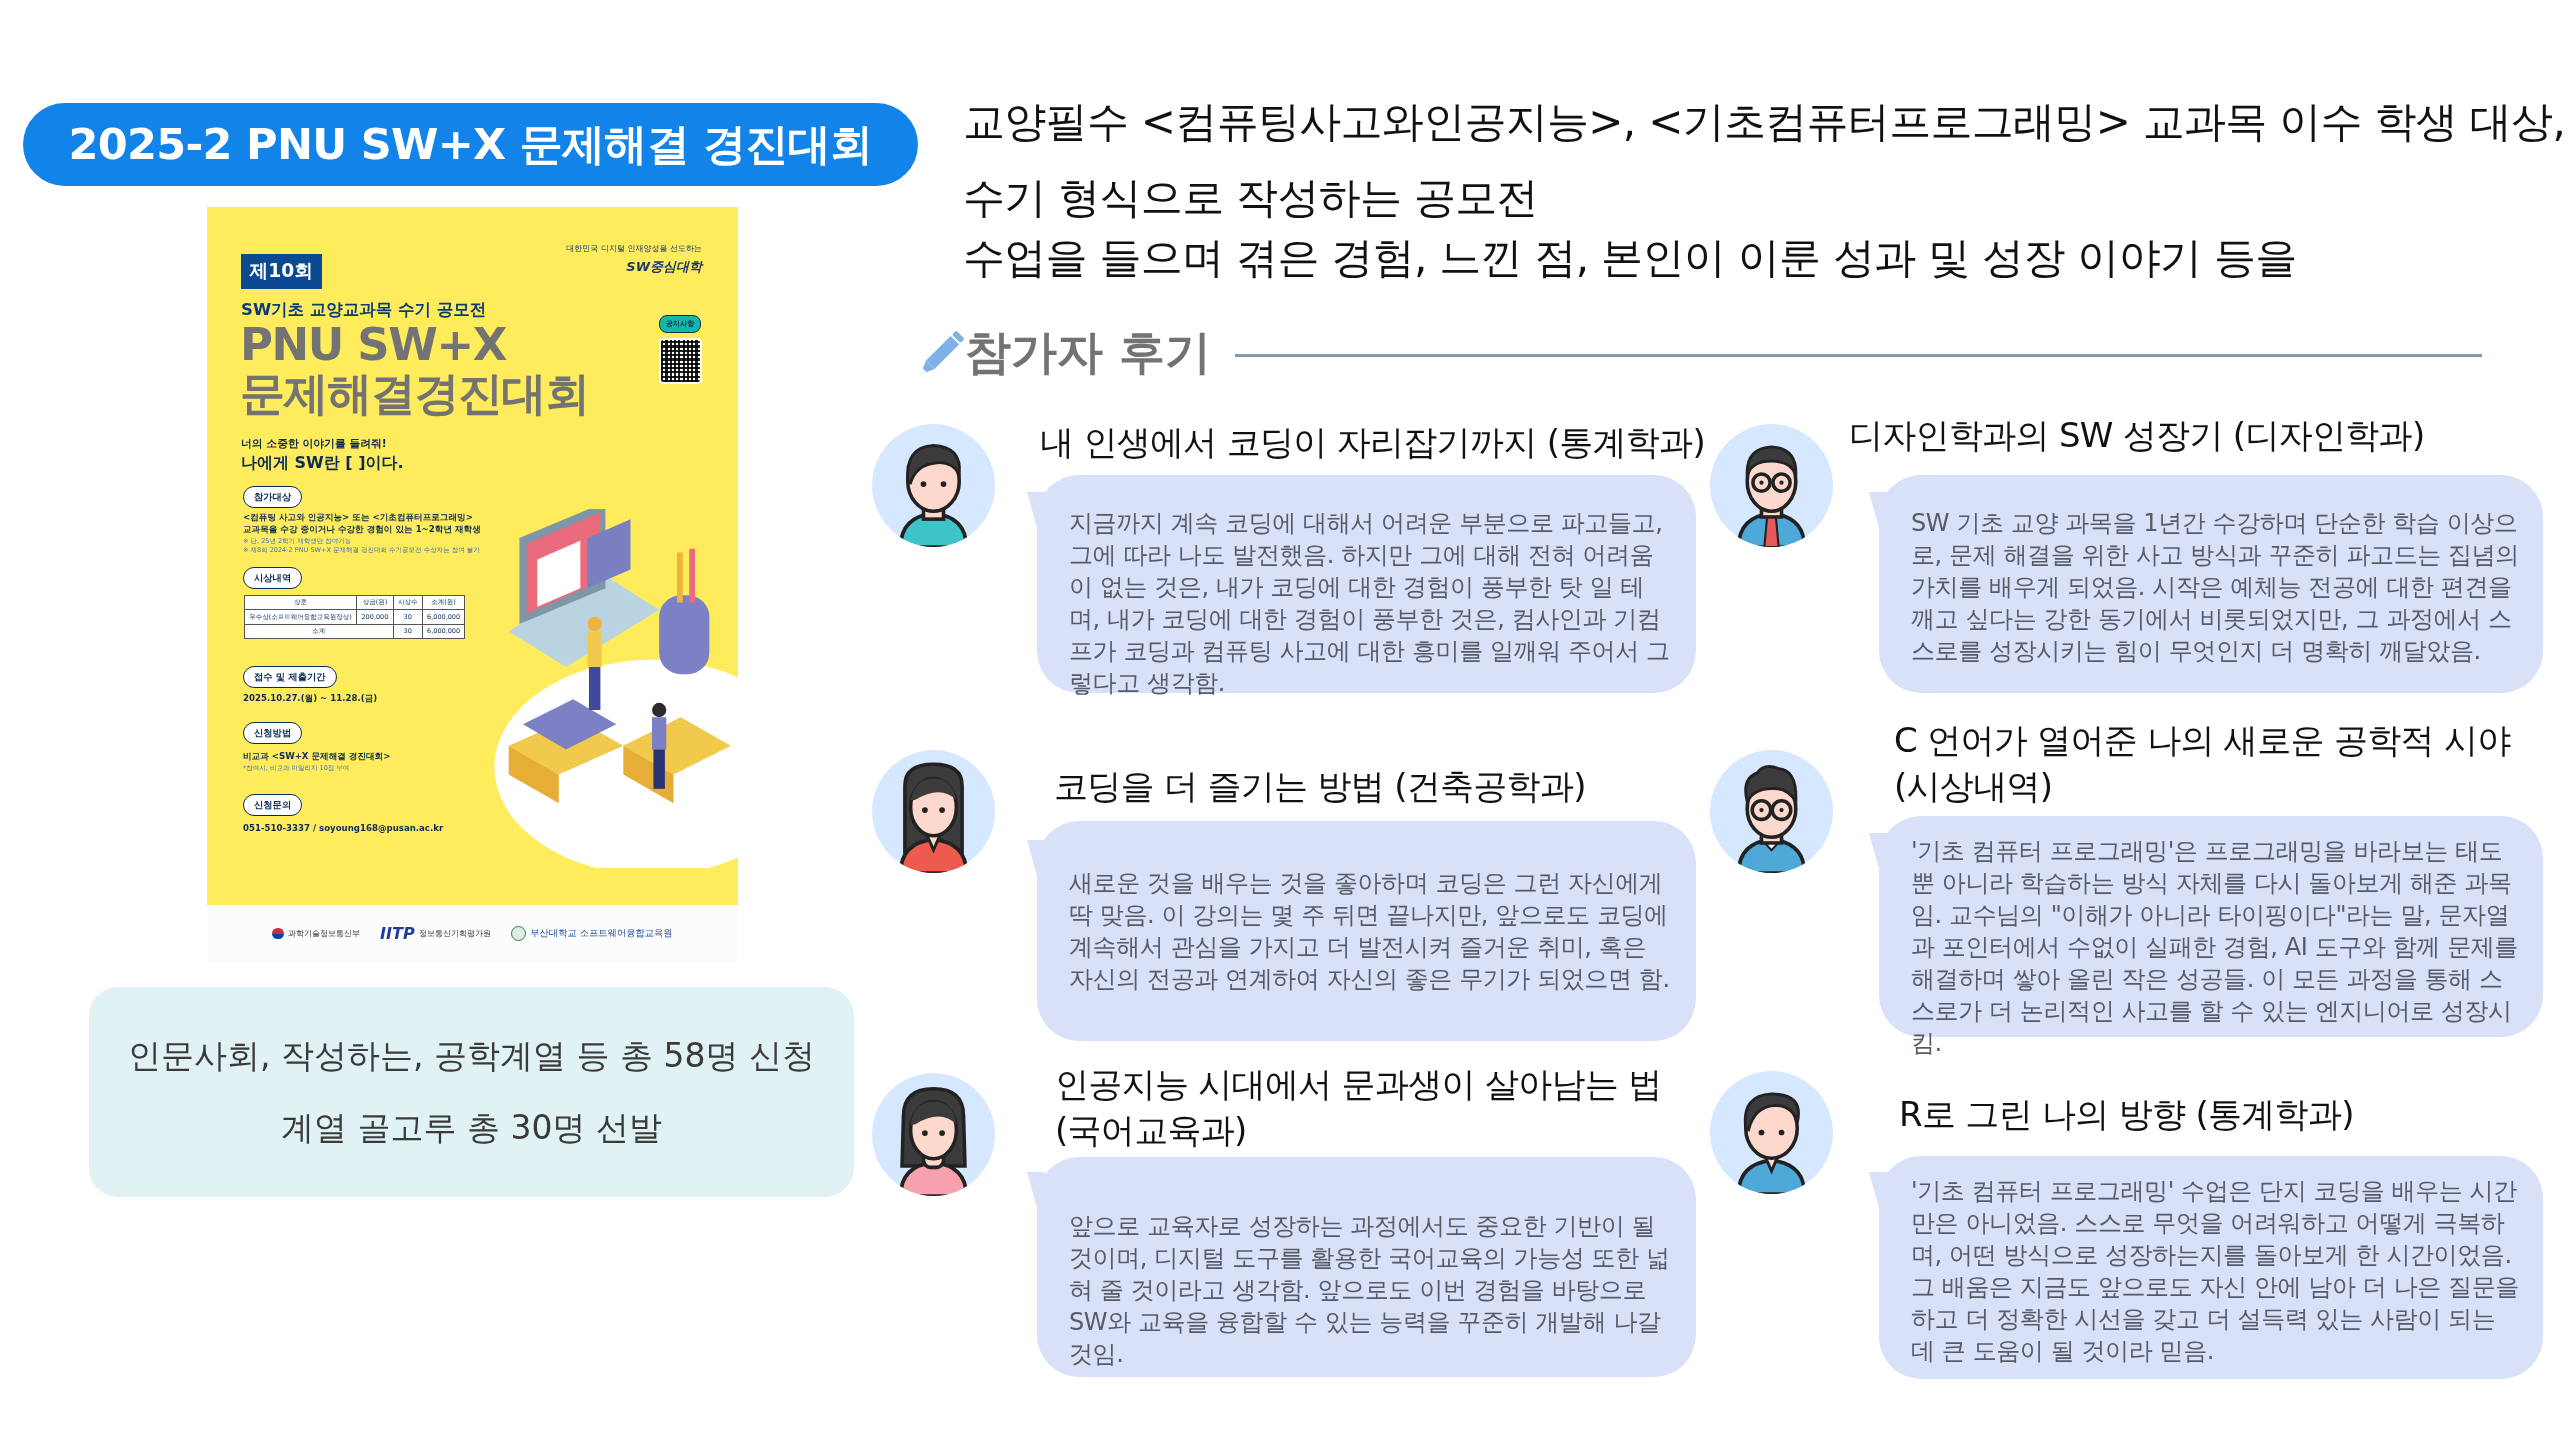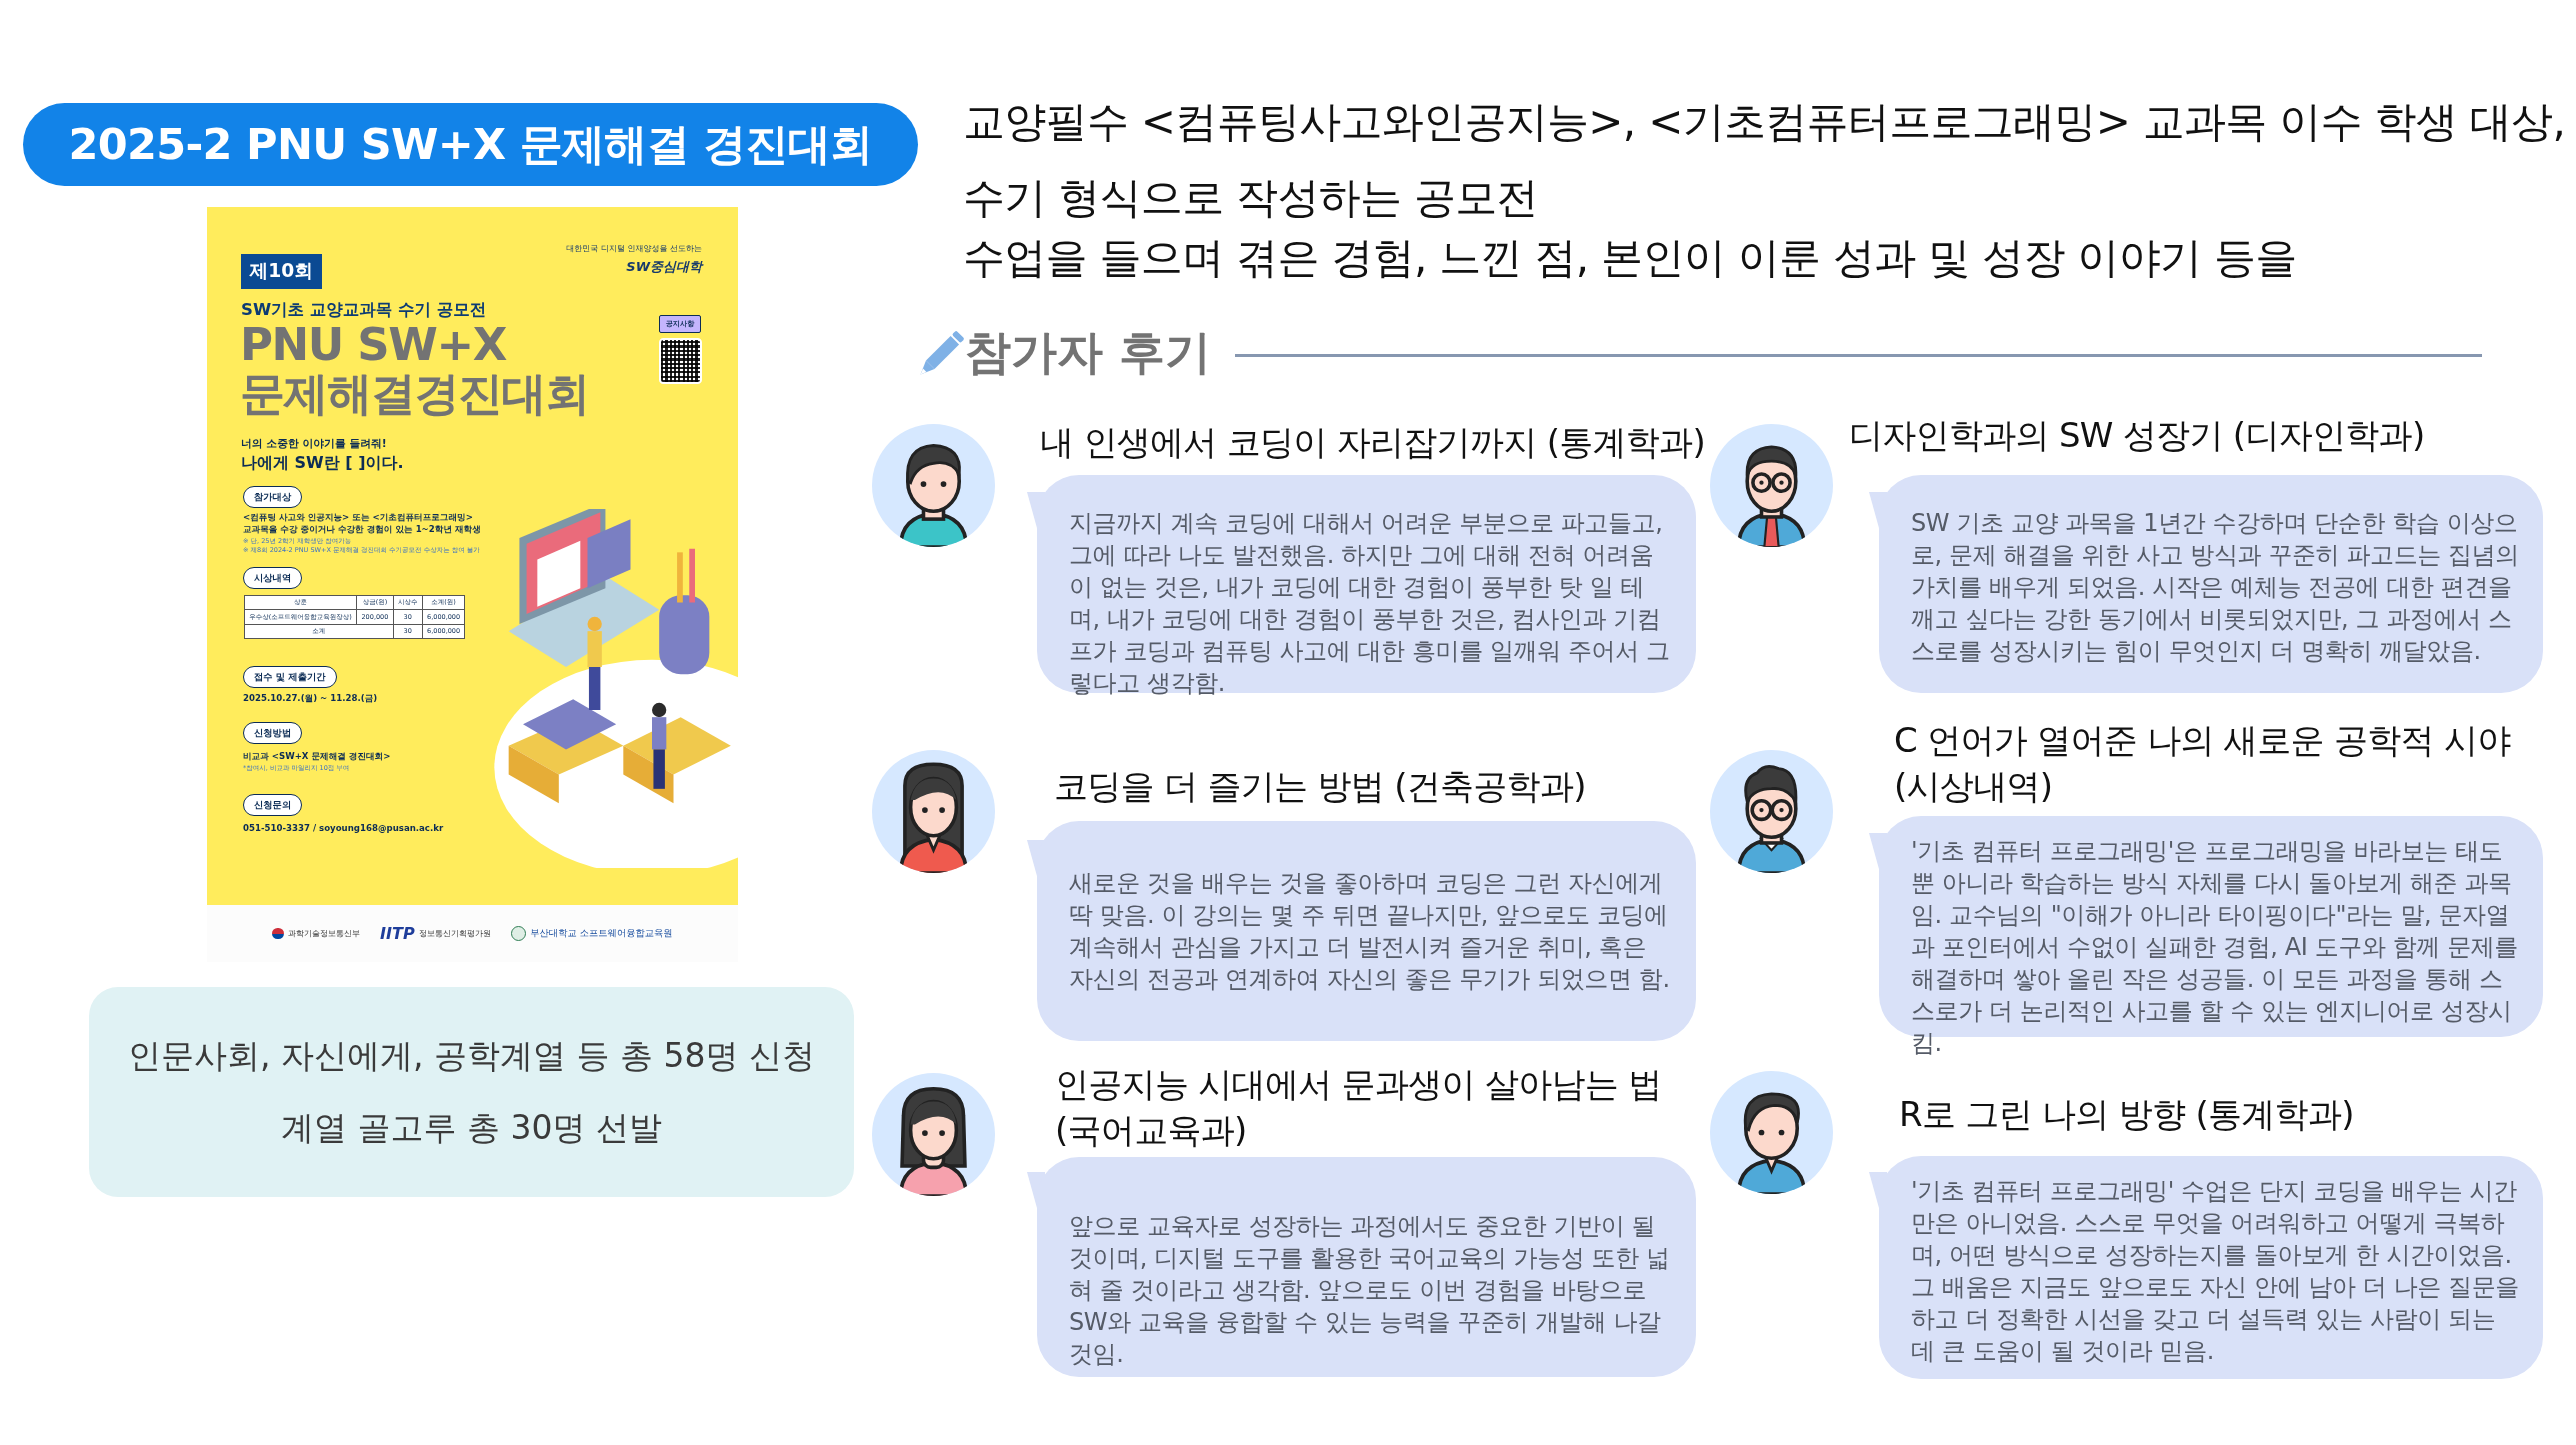--- a/index.html
+++ b/index.html
@@ -14,21 +14,21 @@
 
   
   .poster { left:207px; top:207px; width:531px; height:755px; background:#fcfcfc; }
   .poster-yellow { position:absolute; left:0; top:0; width:531px; height:698px; background:#ffec5c; overflow:hidden; }
   .p-badge { position:absolute; left:34px; top:47px; background:#0b4a93; color:#fff; font-weight:bold; font-size:18.7px; padding:4.3px 8.6px; }
   .p-top-right { position:absolute; right:36px; top:36px; text-align:right; color:#173a6b; font-size:8px; }
   .p-top-right .brand { font-style:italic; font-weight:bold; font-size:13px; margin-top:4.3px; }
   .p-sub { position:absolute; left:34px; top:92px; color:#0d3b73; font-weight:bold; font-size:16.5px; }
   .p-main { position:absolute; left:33px; top:113px; color:#737373; font-weight:bold; font-size:45px; line-height:49px; letter-spacing:-1.4px; }
   .p-notice { position:absolute; right:37px; top:108px; width:42px; text-align:center; }
-  .p-notice .chip { background:#c4b5fd; border:0.7px solid #0c2c55; border-radius:2px; font-size:7.2px; font-weight:bold; padding:2.9px 0; color:#0c2c55; }
+  .p-notice .chip { background:#14b8a6; border:0.7px solid #0c2c55; border-radius:8px; font-size:7.2px; font-weight:bold; padding:2.9px 0; color:#0c2c55; }
   .p-notice .qr { margin-top:5.7px; width:39px; height:42px; background:
       repeating-linear-gradient(0deg,#222 0 2.2px,#fff 2.2px 4.3px),
       repeating-linear-gradient(90deg,#222 0 2.2px,#fff 2.2px 4.3px);
       background-blend-mode:multiply; border:2.2px solid #fff; border-radius:4.3px; }
   .p-tag1 { position:absolute; left:34px; top:230px; color:#0c2c55; font-size:10.8px; font-weight:bold; }
   .p-tag2 { position:absolute; left:34px; top:246px; color:#0c2c55; font-size:16px; font-weight:bold; }
   .p-chip { position:absolute; left:36px; background:#fff; border:1.1px solid #0c2c55; border-radius:11.5px;
     font-size:9.3px; font-weight:bold; color:#0c2c55; padding:3.6px 10px; }
   .p-txt { position:absolute; left:36px; color:#0c2c55; font-size:8.6px; font-weight:bold; line-height:12.2px; }
   .p-note { position:absolute; left:36px; color:#3a70c4; font-size:6.5px; line-height:9.3px; }
@@ -165,21 +165,21 @@
       <span>정보통신기획평가원</span>
     </div>
     <div class="lg">
       <span class="seal"></span>
       <span class="pnu">부산대학교 소프트웨어융합교육원</span>
     </div>
   </div>
 </div>
 
 <div class="abs info-box">
-  <div>인문사회, 자신에게, 공학계열 등 총 58명 신청</div>
+  <div>인문사회, 작성하는, 공학계열 등 총 58명 신청</div>
   <div>계열 골고루 총 30명 선발</div>
 </div>
 
 <div class="abs desc">
   <div class="l1">교양필수 &lt;컴퓨팅사고와인공지능&gt;, &lt;기초컴퓨터프로그래밍&gt; 교과목 이수 학생 대상,</div>
   <div>수기 형식으로 작성하는 공모전</div>
   <div>수업을 들으며 겪은 경험, 느낀 점, 본인이 이룬 성과 및 성장 이야기 등을</div>
 </div>
 
 <svg class="abs sec-icon" viewBox="0 0 100 100">

